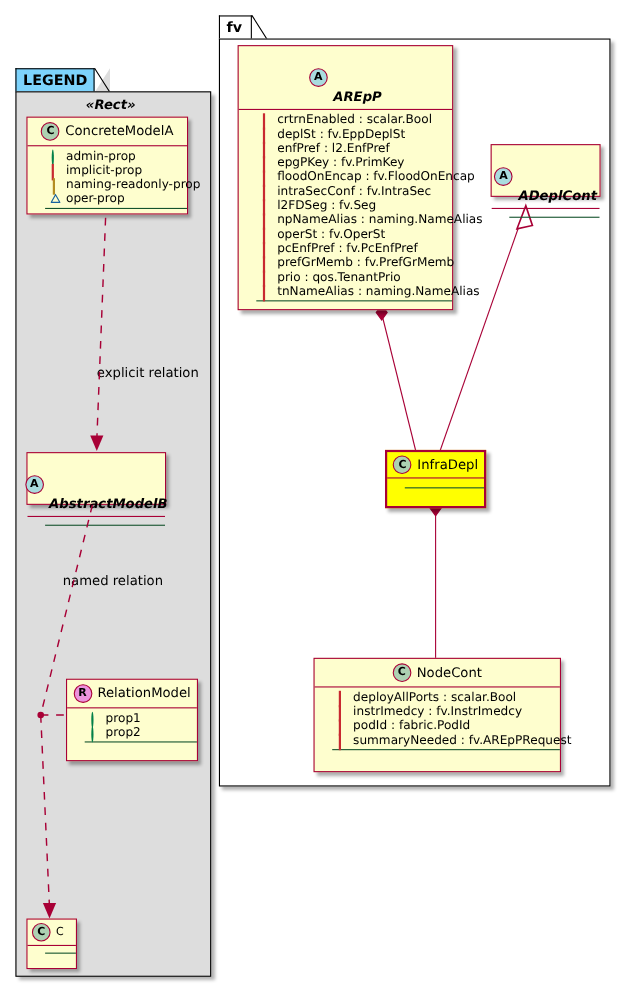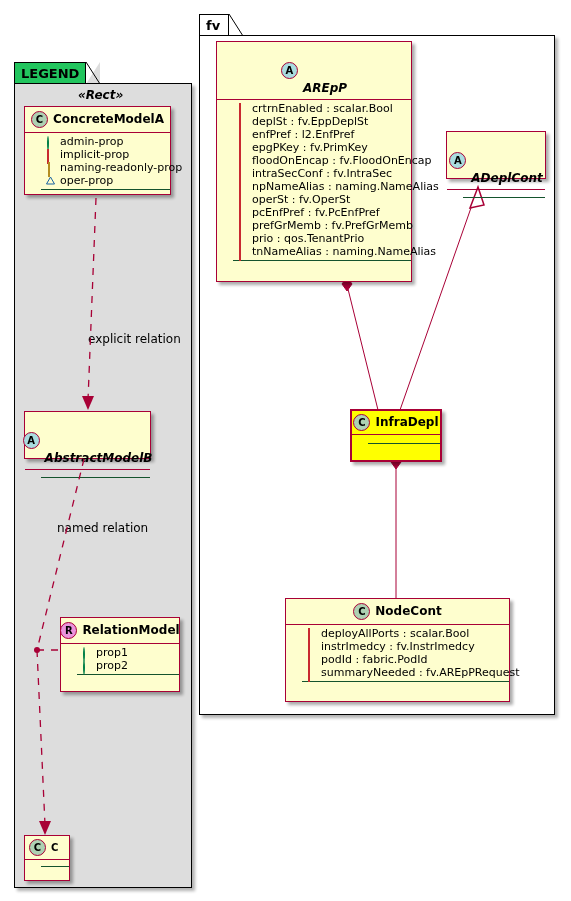--- a/index.html
+++ b/index.html
@@ -40,21 +40,21 @@
     height: 0;
     border-style: solid;
   }
 
   
   .legend-frame {
     background: #DDDDDD;
     box-shadow: 3px 3px 3px rgba(0,0,0,0.30);
   }
   .legend-tab {
-    background: #22c55e;
+    background: #7dd3fc;
   }
   .fv-frame {
     background: #FFFFFF;
     box-shadow: 3px 3px 3px rgba(0,0,0,0.30);
   }
   .fv-tab {
     background: #FFFFFF;
   }
 
   
@@ -81,21 +81,21 @@
   .cls-name {
     font-size: 12px;
     line-height: 1.1;
   }
   .cls-name.abstract {
     font-style: italic;
     font-weight: bold;
     margin-top: 36px;
   }
   .cls-name.concrete {
-    font-weight: bold;
+    font-weight: normal;
   }
   .cls-attrs {
     padding: 2px 3px 2px 5px;
     border-bottom: 1px solid #14532d;
     margin-left: 16px;
   }
   .cls-attrs.empty {
     height: 7px;
     padding: 0;
   }
@@ -314,20 +314,24 @@
       <div class="attr">
         <span class="mk"><span class="mk-square"></span></span>
         <span>floodOnEncap : fv.FloodOnEncap</span>
       </div>
       <div class="attr">
         <span class="mk"><span class="mk-square"></span></span>
         <span>intraSecConf : fv.IntraSec</span>
       </div>
       <div class="attr">
         <span class="mk"><span class="mk-square"></span></span>
+        <span>l2FDSeg : fv.Seg</span>
+      </div>
+      <div class="attr">
+        <span class="mk"><span class="mk-square"></span></span>
         <span>npNameAlias : naming.NameAlias</span>
       </div>
       <div class="attr">
         <span class="mk"><span class="mk-square"></span></span>
         <span>operSt : fv.OperSt</span>
       </div>
       <div class="attr">
         <span class="mk"><span class="mk-square"></span></span>
         <span>pcEnfPref : fv.PcEnfPref</span>
       </div>

